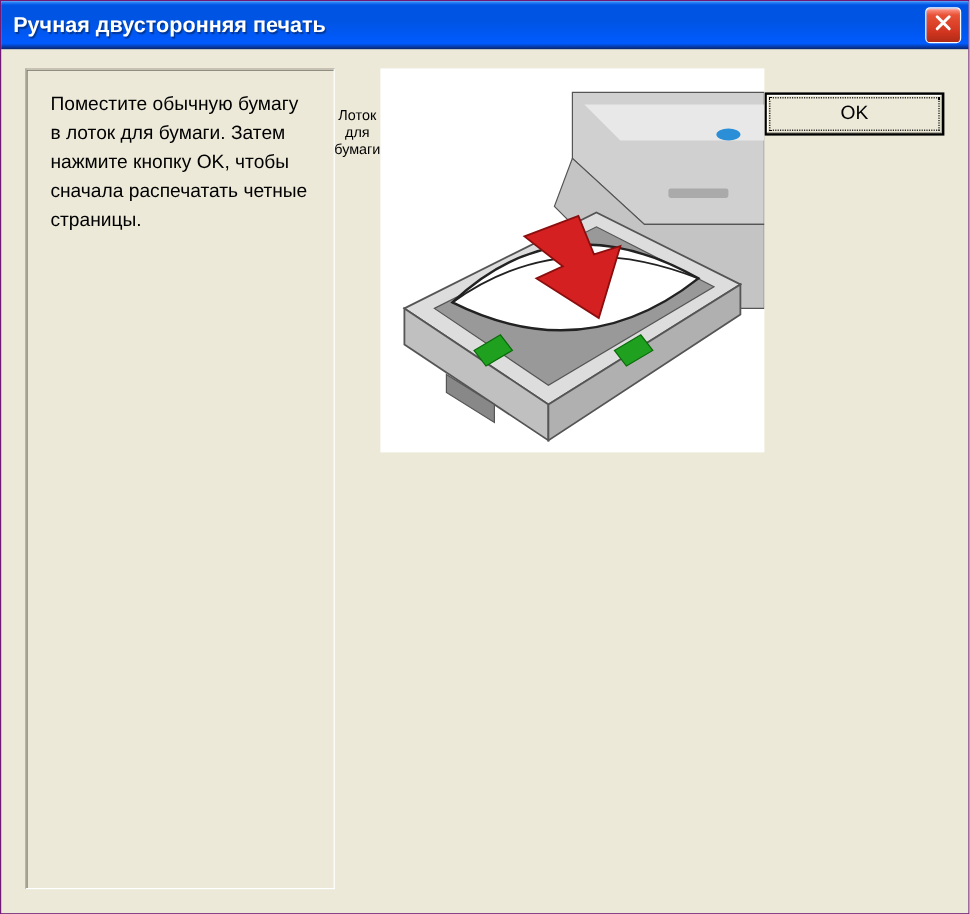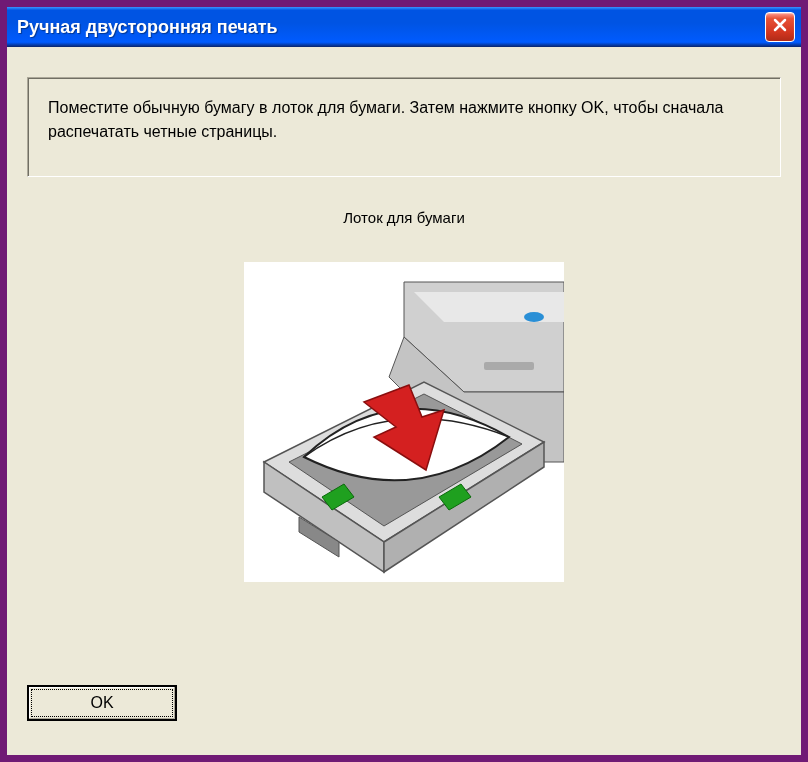--- a/index.html
+++ b/index.html
@@ -11,21 +11,21 @@
       font-family: Tahoma, Arial, sans-serif;
       font-size: 13px;
       background: #ece9d8;
       width: 808px;
       height: 762px;
       overflow: hidden;
     }
     .window {
       width: 808px;
       height: 762px;
-      border: 7px solid #701a75;
+      border: 1px solid #701a75;
       background: #ece9d8;
       display: flex;
       flex-direction: column;
     }
     .titlebar {
       height: 40px;
       background: linear-gradient(to bottom, #3a95ff 0%, #0054e3 8%, #0054e3 40%, #005bff 88%, #0a246a 100%);
       display: flex;
       align-items: center;
       justify-content: space-between;
@@ -46,38 +46,38 @@
       justify-content: center;
       cursor: pointer;
       box-shadow: inset 0 1px 1px rgba(255,255,255,0.4);
     }
     .close-btn svg {
       width: 16px;
       height: 16px;
     }
     .content-area {
       flex: 1;
-      padding: 30px 20px 20px 20px;
+      padding: 16px 20px 20px 20px;
       display: flex;
-      flex-direction: column;
+      flex-direction: row;
     }
     .message-box {
       background: #ece9d8;
       border: 1px solid;
       border-color: #aca899 #fff #fff #aca899;
       box-shadow: inset 1px 1px 0 #716f64;
       padding: 18px 20px;
       font-size: 16px;
       line-height: 1.5;
       color: #000;
       min-height: 100px;
     }
     .tray-label {
       text-align: center;
-      font-size: 15px;
+      font-size: 12px;
       margin: 32px 0 36px 0;
       color: #000;
     }
     .illustration-wrap {
       display: flex;
       justify-content: center;
       flex: 1;
       align-items: flex-start;
     }
     .illustration {

